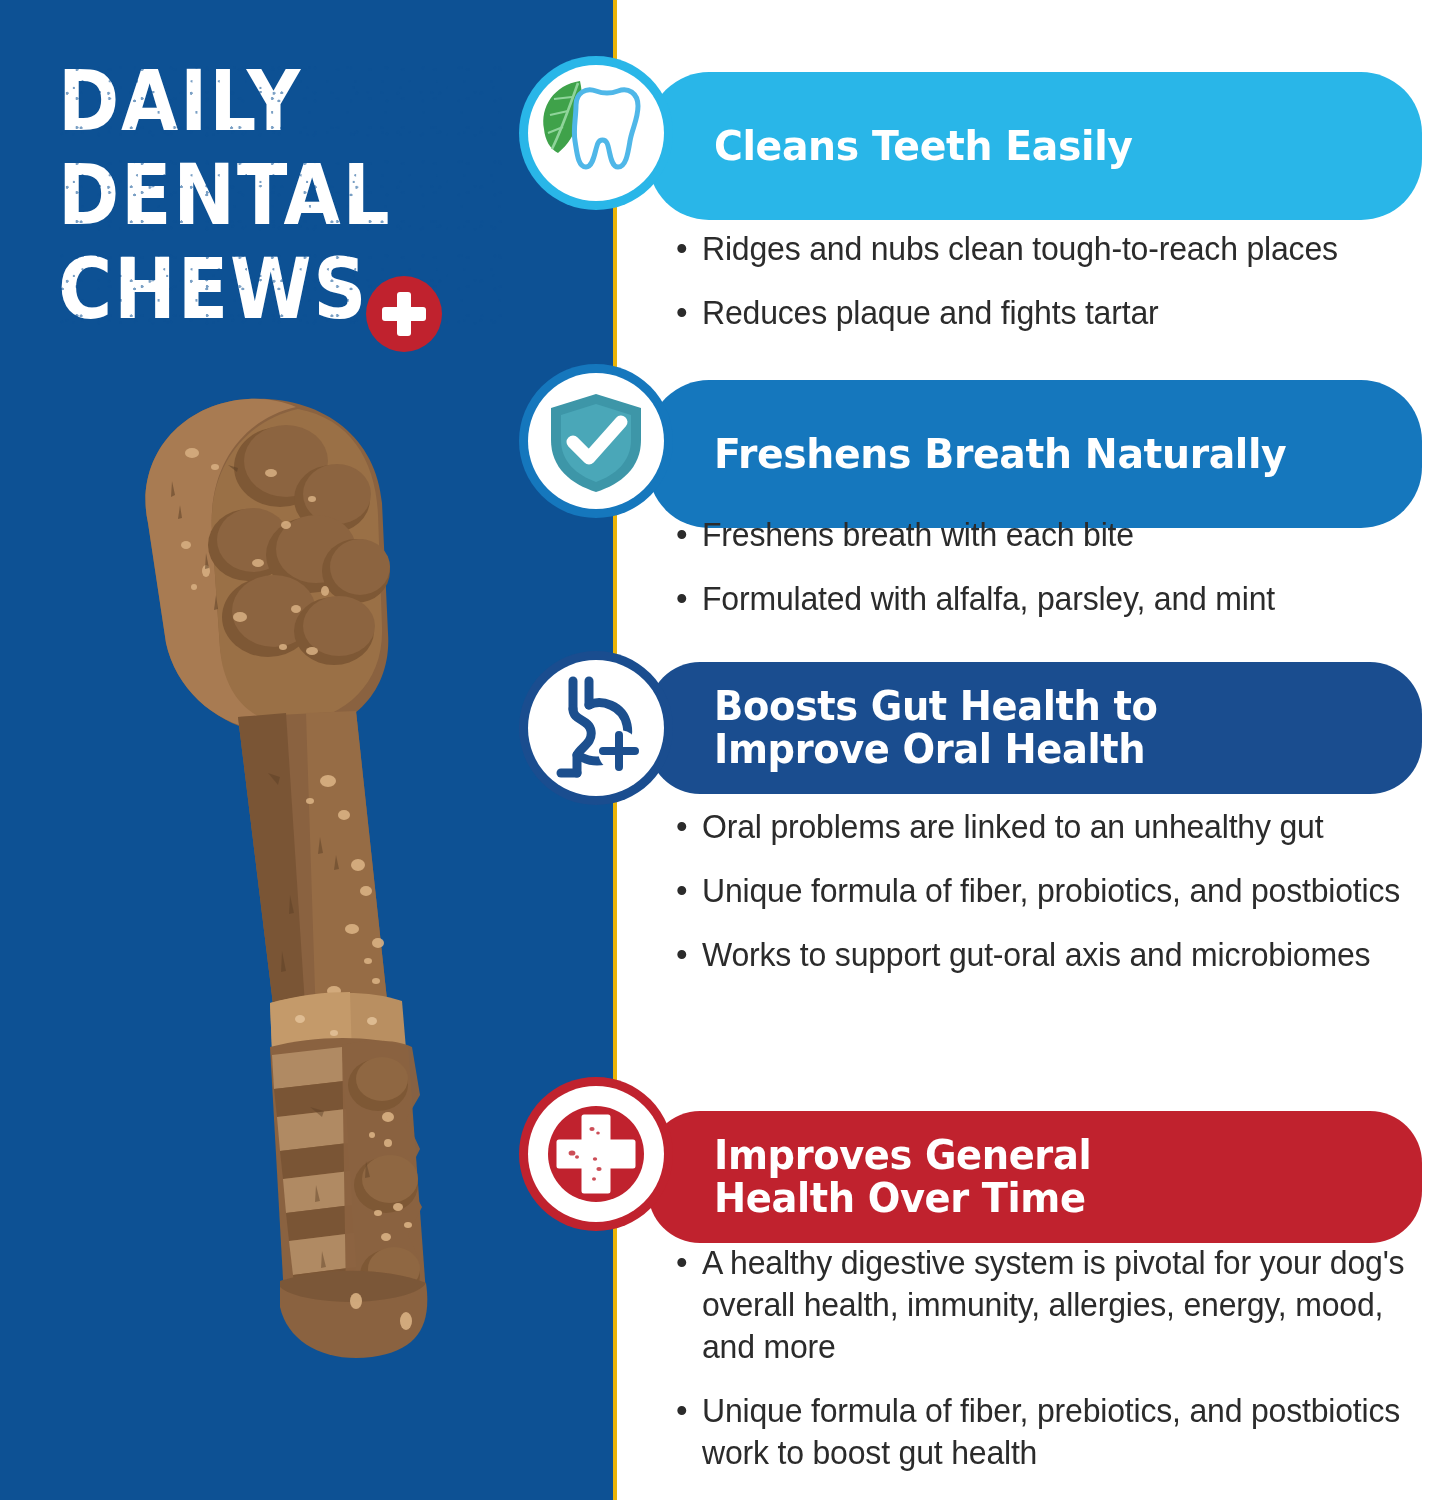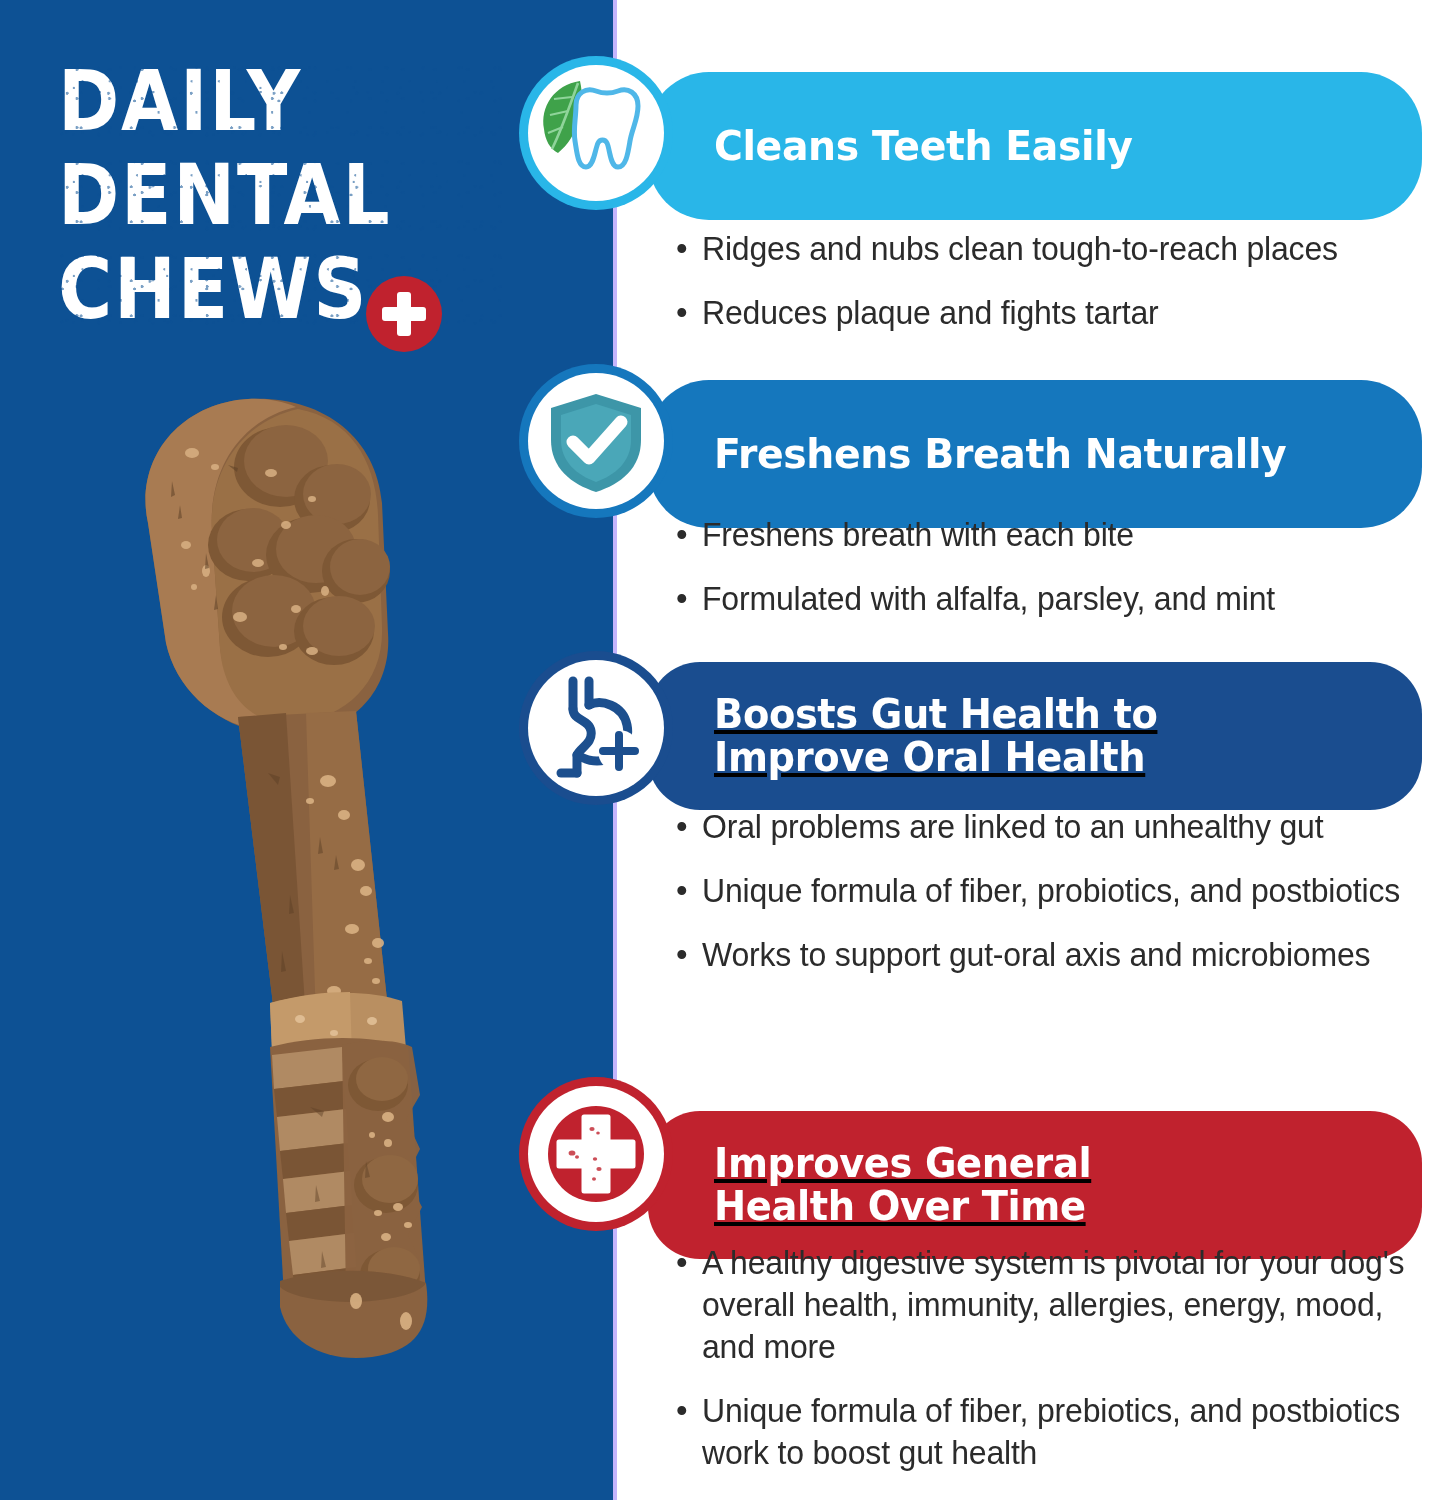--- a/index.html
+++ b/index.html
@@ -9,21 +9,21 @@
     background:#ffffff;
     overflow:hidden;
     position:relative;
   }
   #page { position:relative; width:1444px; height:1500px; overflow:hidden; background:#ffffff; }
 
   
   .left-panel{
     position:absolute; left:0; top:0; width:617px; height:1500px;
     background:#0D5194;
-    border-right:4px solid #c4b5fd;
+    border-right:4px solid #eab308;
   }
   .title-block{
     position:absolute; left:58px; top:62px; width:520px;
   }
   .title-line{
     font-family:"DejaVu Sans", sans-serif;
     font-weight:bold;
     color:#ffffff;
     font-size:84px;
     line-height:0.95;
@@ -83,21 +83,21 @@
     font-family:"DejaVu Sans", sans-serif;
     font-weight:bold;
     color:#ffffff;
     font-size:41px;
     line-height:1.04;
     letter-spacing:-0.4px;
     transform:scaleX(0.96);
     transform-origin:left center;
     white-space:pre-line;
   }
-  .banner.two-line{ height:148px; border-radius:52px;text-decoration:underline; }
+  .banner.two-line{ height:132px; border-radius:52px; }
   .banner.two-line .banner-text{ font-size:40px; line-height:1.08; }
 
   .icon-badge{
     position:absolute; left:528px;
     width:136px; height:136px; border-radius:50%;
     background:#ffffff;
     display:flex; align-items:center; justify-content:center;
     z-index:5;
   }
   .icon-badge svg{ display:block; }

